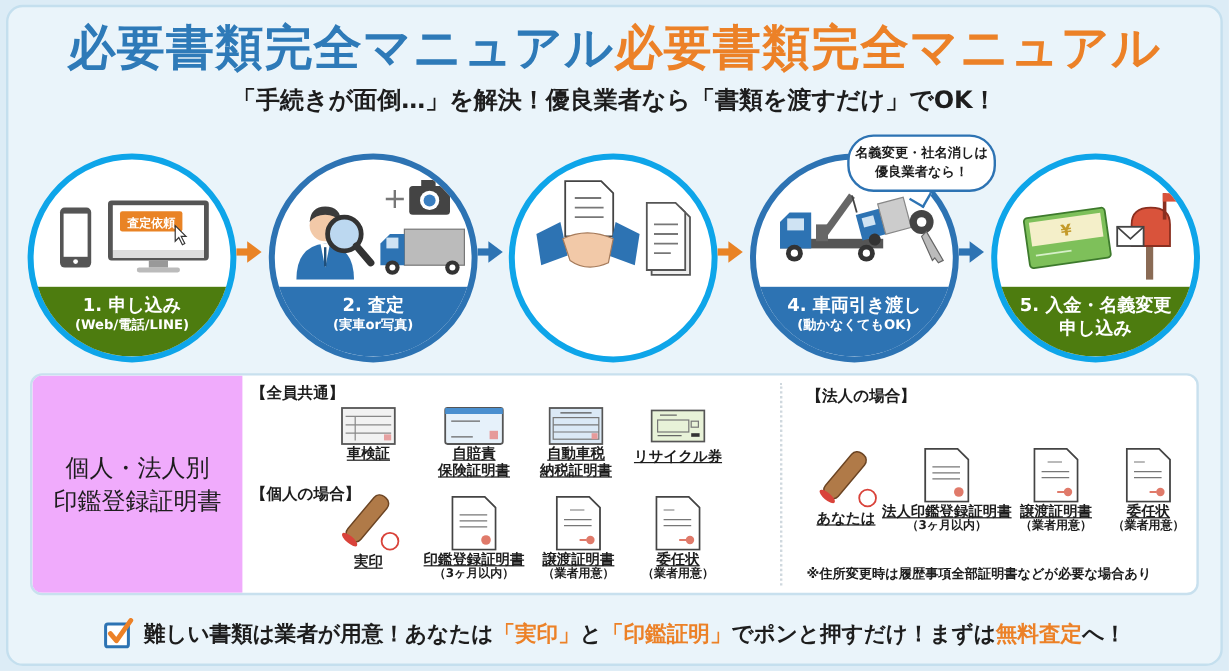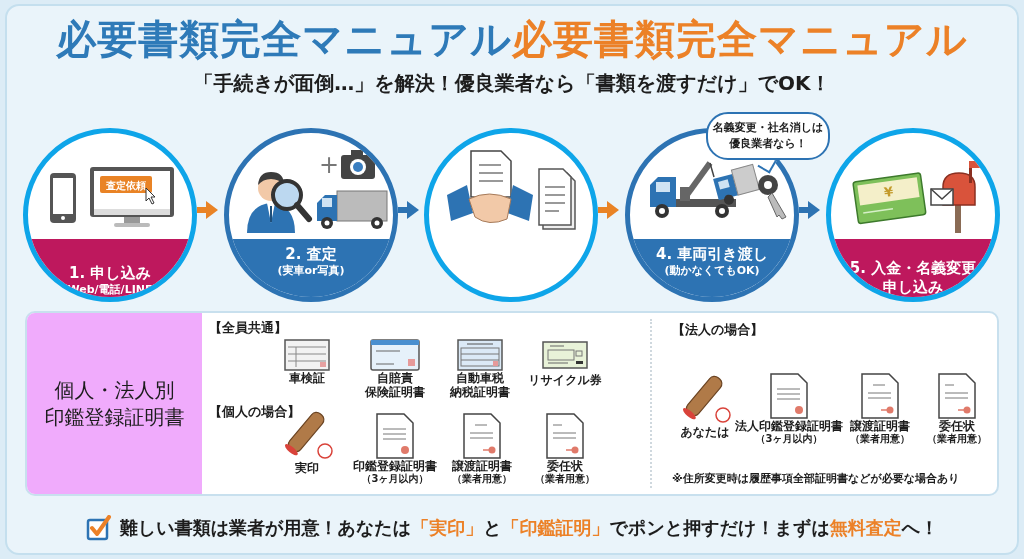--- a/index.html
+++ b/index.html
@@ -8,38 +8,38 @@
   .card { position: absolute; left: 5px; top: 4px; width: 1014px; height: 551px; background: #eaf4fa; border: 2px solid #c4dfee; border-radius: 14px; }
   .title { position: absolute; left: 0; top: 12px; width: 1024px; text-align: center; font-weight: bold; font-size: 40px; letter-spacing: 1px; white-space: nowrap; }
   .title .blue { color: #2e7ab8; }
   .title .orange { color: #ec8127; }
   .subtitle { position: absolute; left: 0; top: 70px; width: 1024px; text-align: center; font-weight: bold; font-size: 20px; color: #1d1d1d; }
 
   .step { position: absolute; width: 174px; height: 174px; border-radius: 50%; overflow: hidden; background: #fff; }
   .step.orange { border: 5px solid #0ea5e9; }
   .step.blue { border: 5px solid #2d73b3; }
   .step .band { position: absolute; left: 0; right: 0; top: 106px; bottom: 0; display: flex; flex-direction: column; align-items: center; padding-top: 6px; color: #fff; font-weight: bold; }
-  .step.orange .band { background: #be185d; justify-content: flex-end; }
+  .step.orange .band { background: #4d7c0f; }
   .step.blue .band { background: #2d73b3; }
   .step .label { font-size: 15px; line-height: 19px; white-space: nowrap; }
   .step .sub { font-size: 11px; line-height: 14px; white-space: nowrap; }
   .step .icon-area { position: absolute; left: 0; right: 0; top: 0; height: 106px; }
 
   .arrow { position: absolute; width: 0; height: 0; border-top: 9px solid transparent; border-bottom: 9px solid transparent; }
   .arrow-shaft { position: absolute; height: 6px; }
 
   .bubble { position: absolute; left: 706px; top: 112px; width: 124px; height: 48px; background: #fff; border: 2px solid #2d73b3; border-radius: 22px; text-align: center; font-weight: bold; font-size: 11px; line-height: 16px; padding-top: 6px; color: #1d1d1d; }
   .bubble-tail { position: absolute; left: 760px; top: 157px; width: 14px; height: 14px; background: #fff; border-right: 2px solid #2d73b3; border-bottom: 2px solid #2d73b3; transform: rotate(30deg); }
 
   .docs { position: absolute; left: 25px; top: 311px; width: 974px; height: 185px; border-radius: 10px; border: 2px solid #c8e0ee; overflow: hidden; background: #fff; }
   .docs-side { position: absolute; left: 0; top: 0; width: 175px; height: 100%; background: #f0abfc; display: flex; flex-direction: column; align-items: center; justify-content: center; font-weight: normal; font-size: 20px; line-height: 27px; color: #1d1d1d; }
   .docs-divider { position: absolute; left: 623px; top: 6px; bottom: 6px; border-left: 2px dotted #cfd8de; }
   .sec-label { position: absolute; font-weight: bold; font-size: 13px; color: #1d1d1d; }
   .doc { position: absolute; display: flex; flex-direction: column; align-items: center; width: 100px; }
-  .doc .name { font-weight: bold; font-size: 12px; line-height: 14px; text-align: right; color: #1d1d1d; white-space: nowrap; }
+  .doc .name { font-weight: bold; font-size: 12px; line-height: 14px; text-align: right; color: #1d1d1d; white-space: nowrap; text-decoration: underline; }
   .doc .note { font-size: 10px; line-height: 12px; color: #1d1d1d; white-space: nowrap; font-weight: bold; }
   .note-line { position: absolute; left: 645px; top: 158px; font-weight: bold; font-size: 11px; color: #1d1d1d; white-space: nowrap; }
 
   .bottom { position: absolute; left: 0; top: 510px; width: 1024px; height: 36px; display: flex; align-items: center; justify-content: center; font-weight: bold; font-size: 18px; color: #1d1d1d; white-space: nowrap; }
   .bottom .hl { color: #ec8127; }
   .check { width: 26px; height: 26px; margin-right: 8px; position: relative; }
 </style>
 </head>
 <body>
 

